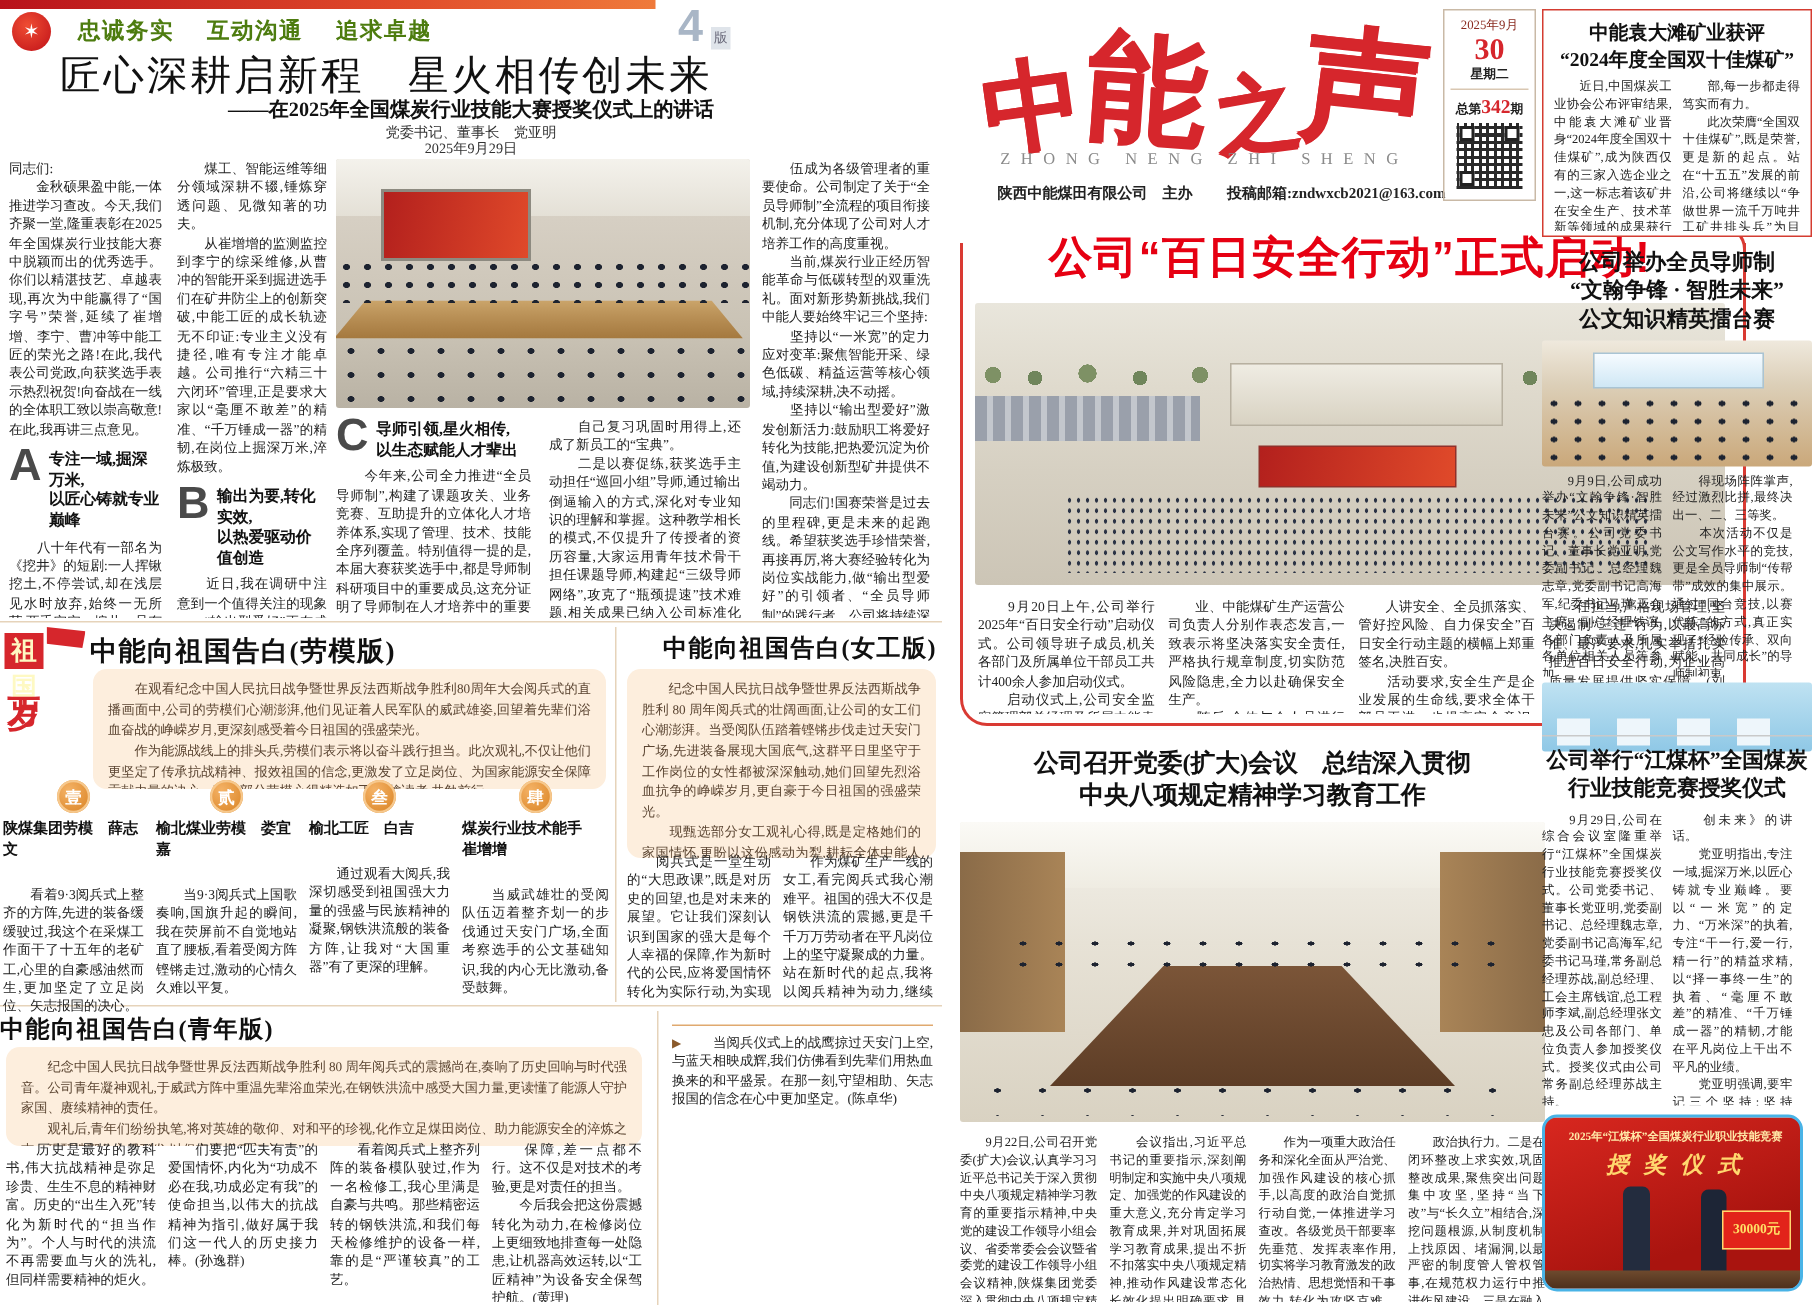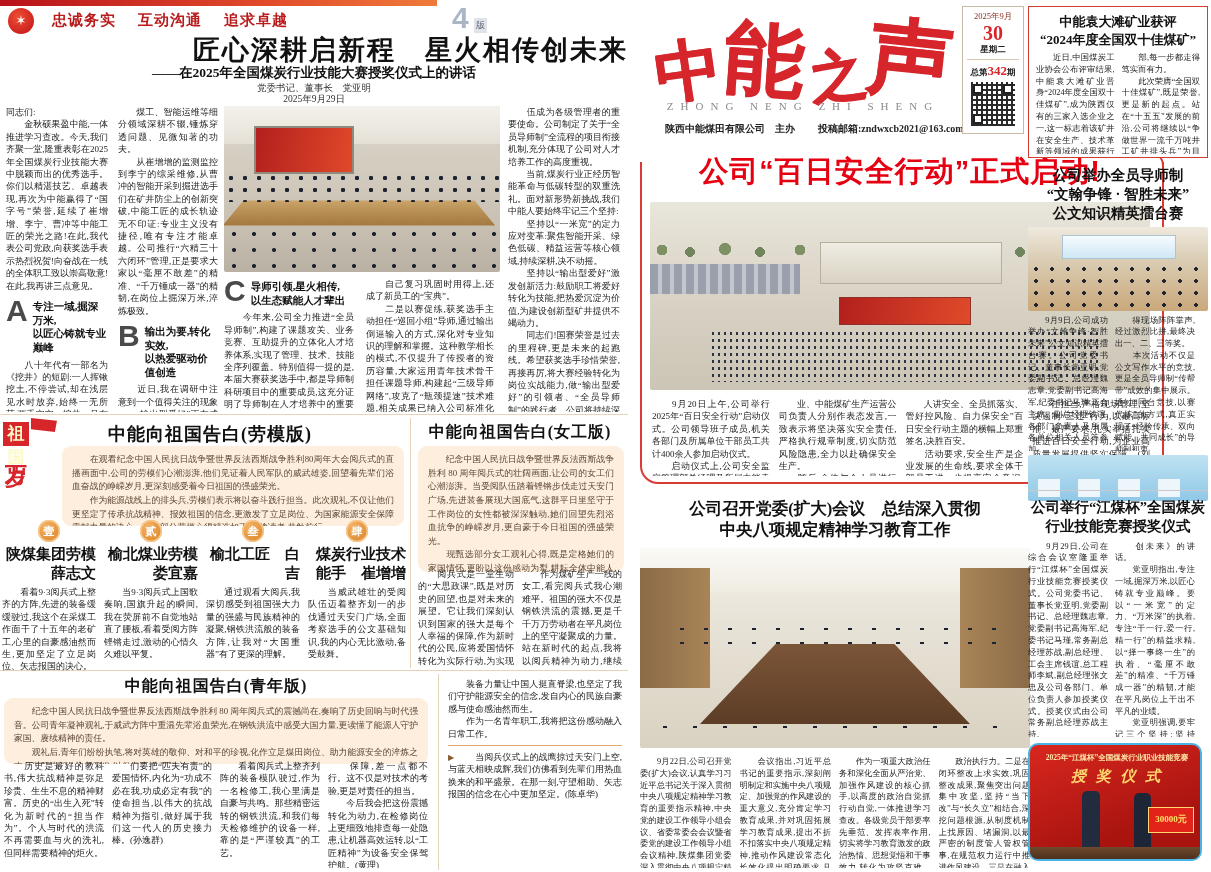--- a/index.html
+++ b/index.html
@@ -3,42 +3,42 @@
 <meta charset="utf-8">
 <style>
   html,body{margin:0;padding:0;background:#f2f2f2;}
   #paper{position:relative;width:1211px;height:872px;background:#fff;overflow:hidden;
          font-family:"Liberation Serif","DejaVu Serif",serif;color:#1c1c1c;}
   .abs{position:absolute;}
   .hei{font-family:"Liberation Sans","DejaVu Sans",sans-serif;}
   
   .col{font-size:9px;line-height:1.38;text-align:justify;white-space:pre-line;overflow:hidden;color:#222;}
   .col8{font-size:8.3px;line-height:1.42;text-align:justify;white-space:pre-line;overflow:hidden;color:#222;}
-  .slogan{font-weight:700;font-size:15px;color:#b91c1c;letter-spacing:1px;}
+  .slogan{font-weight:700;font-size:15px;color:#4d7c0f;letter-spacing:1px;}
   .pageno{font-weight:700;font-size:30px;color:#a9b6c6;line-height:1;}
   .pagenunit{font-size:9px;color:#667;background:#dfe4ea;padding:1px 2px;}
   
-  .lead-title{font-weight:700;font-size:27px;letter-spacing:2px;text-align:right;color:#111;}
+  .lead-title{font-weight:400;font-size:27px;letter-spacing:2px;text-align:left;color:#111;padding-left:40px;}
   .lead-sub{font-weight:700;font-size:13.5px;text-align:center;color:#111;}
   .lead-meta{font-size:9.5px;text-align:center;color:#333;}
   .sec{display:flex;gap:5px;margin:6px 0 4px 0;}
   .sec-letter{font-weight:700;font-size:30px;line-height:.85;color:#4a4a4a;font-family:"Liberation Sans",sans-serif;}
   .sec-title{font-weight:700;font-size:10.5px;line-height:1.3;white-space:pre-line;color:#111;padding-top:2px;}
   
   .ph{overflow:hidden;border-radius:2px;}
   .dotcrowd{background-image:radial-gradient(#2b3345 1.1px,transparent 1.35px);background-size:6px 7px;}
   .chairrow{background-image:radial-gradient(#1d2330 2.2px,transparent 2.5px);background-size:14px 12px;}
   
-  .gaobai-title{font-weight:900;font-size:18px;letter-spacing:1px;text-align:center;color:#101010;}
+  .gaobai-title{font-weight:900;font-size:18px;letter-spacing:1px;text-align:left;color:#101010;}
   .introbox{background:#fdeedd;border-radius:9px;padding:7px 10px;font-size:8.8px;line-height:1.55;
             white-space:pre-line;text-align:justify;color:#5a4431;overflow:hidden;}
   .med{width:22px;height:22px;border-radius:50%;margin:0 auto 3px auto;color:#fff;font-size:11px;font-weight:700;
        display:flex;align-items:center;justify-content:center;
        background:radial-gradient(circle at 35% 30%,#f4b266,#d8801f);box-shadow:inset 0 0 0 1.5px #f6c88d;}
-  .entry-name{font-weight:700;font-size:15px;text-align:right;margin:2px 0 3px 0;color:#111;}
+  .entry-name{font-weight:700;font-size:10px;text-align:left;margin:2px 0 17px 0;color:#111;}
   .rule-h{border-top:1px solid #e6d3ba;}
   .rule-v{border-left:1px solid #e6d3ba;}
   .pointer::before{content:"▶";color:#8a5a2b;font-size:8px;margin-right:3px;}
   
   .mast-char{font-weight:900;color:#d6262c;font-family:"Liberation Serif",serif;
              text-shadow:1px 0 #d6262c,0 1px #d6262c;display:inline-block;}
   .pinyin{letter-spacing:7px;font-size:11px;color:#8a8a8a;text-align:center;}
   .orgline{display:flex;align-items:flex-end;gap:23px;}
   .orgline .ln{flex:1;border-top:1px solid #777;height:0;}
   .orgtext{font-size:10px;font-weight:700;color:#222;white-space:nowrap;}
@@ -162,40 +162,38 @@
         <div class="entry-name">榆北工匠　白吉</div>
         <div class="col" style="height:96px;">　　通过观看大阅兵,我深切感受到祖国强大力量的强盛与民族精神的凝聚,钢铁洪流般的装备方阵,让我对“大国重器”有了更深的理解。</div>
       </div>
       <div style="width:98px;">
         <div class="med">肆</div>
         <div class="entry-name">煤炭行业技术能手　崔增增</div>
         <div class="col" style="height:96px;">　　当威武雄壮的受阅队伍迈着整齐划一的步伐通过天安门广场,全面考察选手的公文基础知识,我的内心无比激动,备受鼓舞。</div>
       </div>
     </div>
 
-    <div class="abs gaobai-title" style="font-size:16px;left:418px;top:422px;width:204px;">中能向祖国告白(女工版)</div>
+    <div class="abs gaobai-title" style="font-size:16px;left:442px;top:422px;width:204px;">中能向祖国告白(女工版)</div>
     <div class="abs introbox" style="left:418px;top:446px;width:186px;height:112px;">　　纪念中国人民抗日战争暨世界反法西斯战争胜利 80 周年阅兵式的壮阔画面,让公司的女工们心潮澎湃。当受阅队伍踏着铿锵步伐走过天安门广场,先进装备展现大国底气,这群平日里坚守于工作岗位的女性都被深深触动,她们回望先烈浴血抗争的峥嵘岁月,更自豪于今日祖国的强盛荣光。
 　　现甄选部分女工观礼心得,既是定格她们的家国情怀,更盼以这份感动为犁,耕耘全体中能人传承抗战精神,在岗位上实干担当,为企业发展、国家建设注入巾帼力量。</div>
     <div class="abs col" style="left:418px;top:568px;width:96px;height:100px;">　　阅兵式是一堂生动的“大思政课”,既是对历史的回望,也是对未来的展望。它让我们深刻认识到国家的强大是每个人幸福的保障,作为新时代的公民,应将爱国情怀转化为实际行动,为实现中华民族伟大复兴的中国梦添砖加瓦。(朱娟)</div>
     <div class="abs col" style="left:522px;top:568px;width:100px;height:100px;">　　作为煤矿生产一线的女工,看完阅兵式我心潮难平。祖国的强大不仅是钢铁洪流的震撼,更是千千万万劳动者在平凡岗位上的坚守凝聚成的力量。站在新时代的起点,我将以阅兵精神为动力,继续扎根一线,为煤矿安全生产筑牢防线。(赵莉)</div>
 
     <div class="abs gaobai-title" style="font-size:16px;left:0;top:676px;width:432px;">中能向祖国告白(青年版)</div>
     <div class="abs introbox" style="left:4px;top:698px;width:404px;height:52px;">　　纪念中国人民抗日战争暨世界反法西斯战争胜利 80 周年阅兵式的震撼尚在,奏响了历史回响与时代强音。公司青年凝神观礼,于威武方阵中重温先辈浴血荣光,在钢铁洪流中感受大国力量,更读懂了能源人守护家国、赓续精神的责任。
 　　观礼后,青年们纷纷执笔,将对英雄的敬仰、对和平的珍视,化作立足煤田岗位、助力能源安全的淬炼之志。现甄选部分心得刊发,以促交流,共砺初心。</div>
     <div class="abs" style="left:4px;top:760px;width:424px;height:108px;display:flex;gap:8px;">
       <div class="col" style="width:100px;">　　历史是最好的教科书,伟大抗战精神是弥足珍贵、生生不息的精神财富。历史的“出生入死”转化为新时代的“担当作为”。个人与时代的洪流不再需要血与火的洗礼,但同样需要精神的炬火。</div>
       <div class="col" style="width:100px;">　　们要把“匹夫有责”的爱国情怀,内化为“功成不必在我,功成必定有我”的使命担当,以伟大的抗战精神为指引,做好属于我们这一代人的历史接力棒。(孙逸群)</div>
       <div class="col" style="width:100px;">　　看着阅兵式上整齐列阵的装备模队驶过,作为一名检修工,我心里满是自豪与共鸣。那些精密运转的钢铁洪流,和我们每天检修维护的设备一样,靠的是“严谨较真”的工艺。</div>
       <div class="col" style="width:100px;">　　保障,差一点都不行。这不仅是对技术的考验,更是对责任的担当。
 　　今后我会把这份震撼转化为动力,在检修岗位上更细致地排查每一处隐患,让机器高效运转,以“工匠精神”为设备安全保驾护航。(黄理)</div>
     </div>
 
     <div class="abs" style="left:448px;top:678px;width:174px;height:192px;overflow:hidden;">
-      <div class="col">　　装备力量让中国人挺直脊梁,也坚定了我们守护能源安全的信念,发自内心的民族自豪感与使命感油然而生。
-　　作为一名青年职工,我将把这份感动融入日常工作。</div>
       <div class="rule-h" style="margin:5px 0;border-color:#e0a96f;"></div>
       <div class="col pointer">　　当阅兵仪式上的战鹰掠过天安门上空,与蓝天相映成辉,我们仿佛看到先辈们用热血换来的和平盛景。在那一刻,守望相助、矢志报国的信念在心中更加坚定。(陈卓华)</div>
     </div>
   </div>
 
   <div class="abs" style="left:628px;top:0;width:583px;height:872px;">
 
     <div class="abs" style="left:20px;top:2px;width:310px;height:102px;text-align:center;">
       <span class="mast-char" style="font-size:66px;transform:rotate(-8deg) translateY(6px);">中</span>
       <span class="mast-char" style="font-size:80px;transform:rotate(4deg);">能</span>

